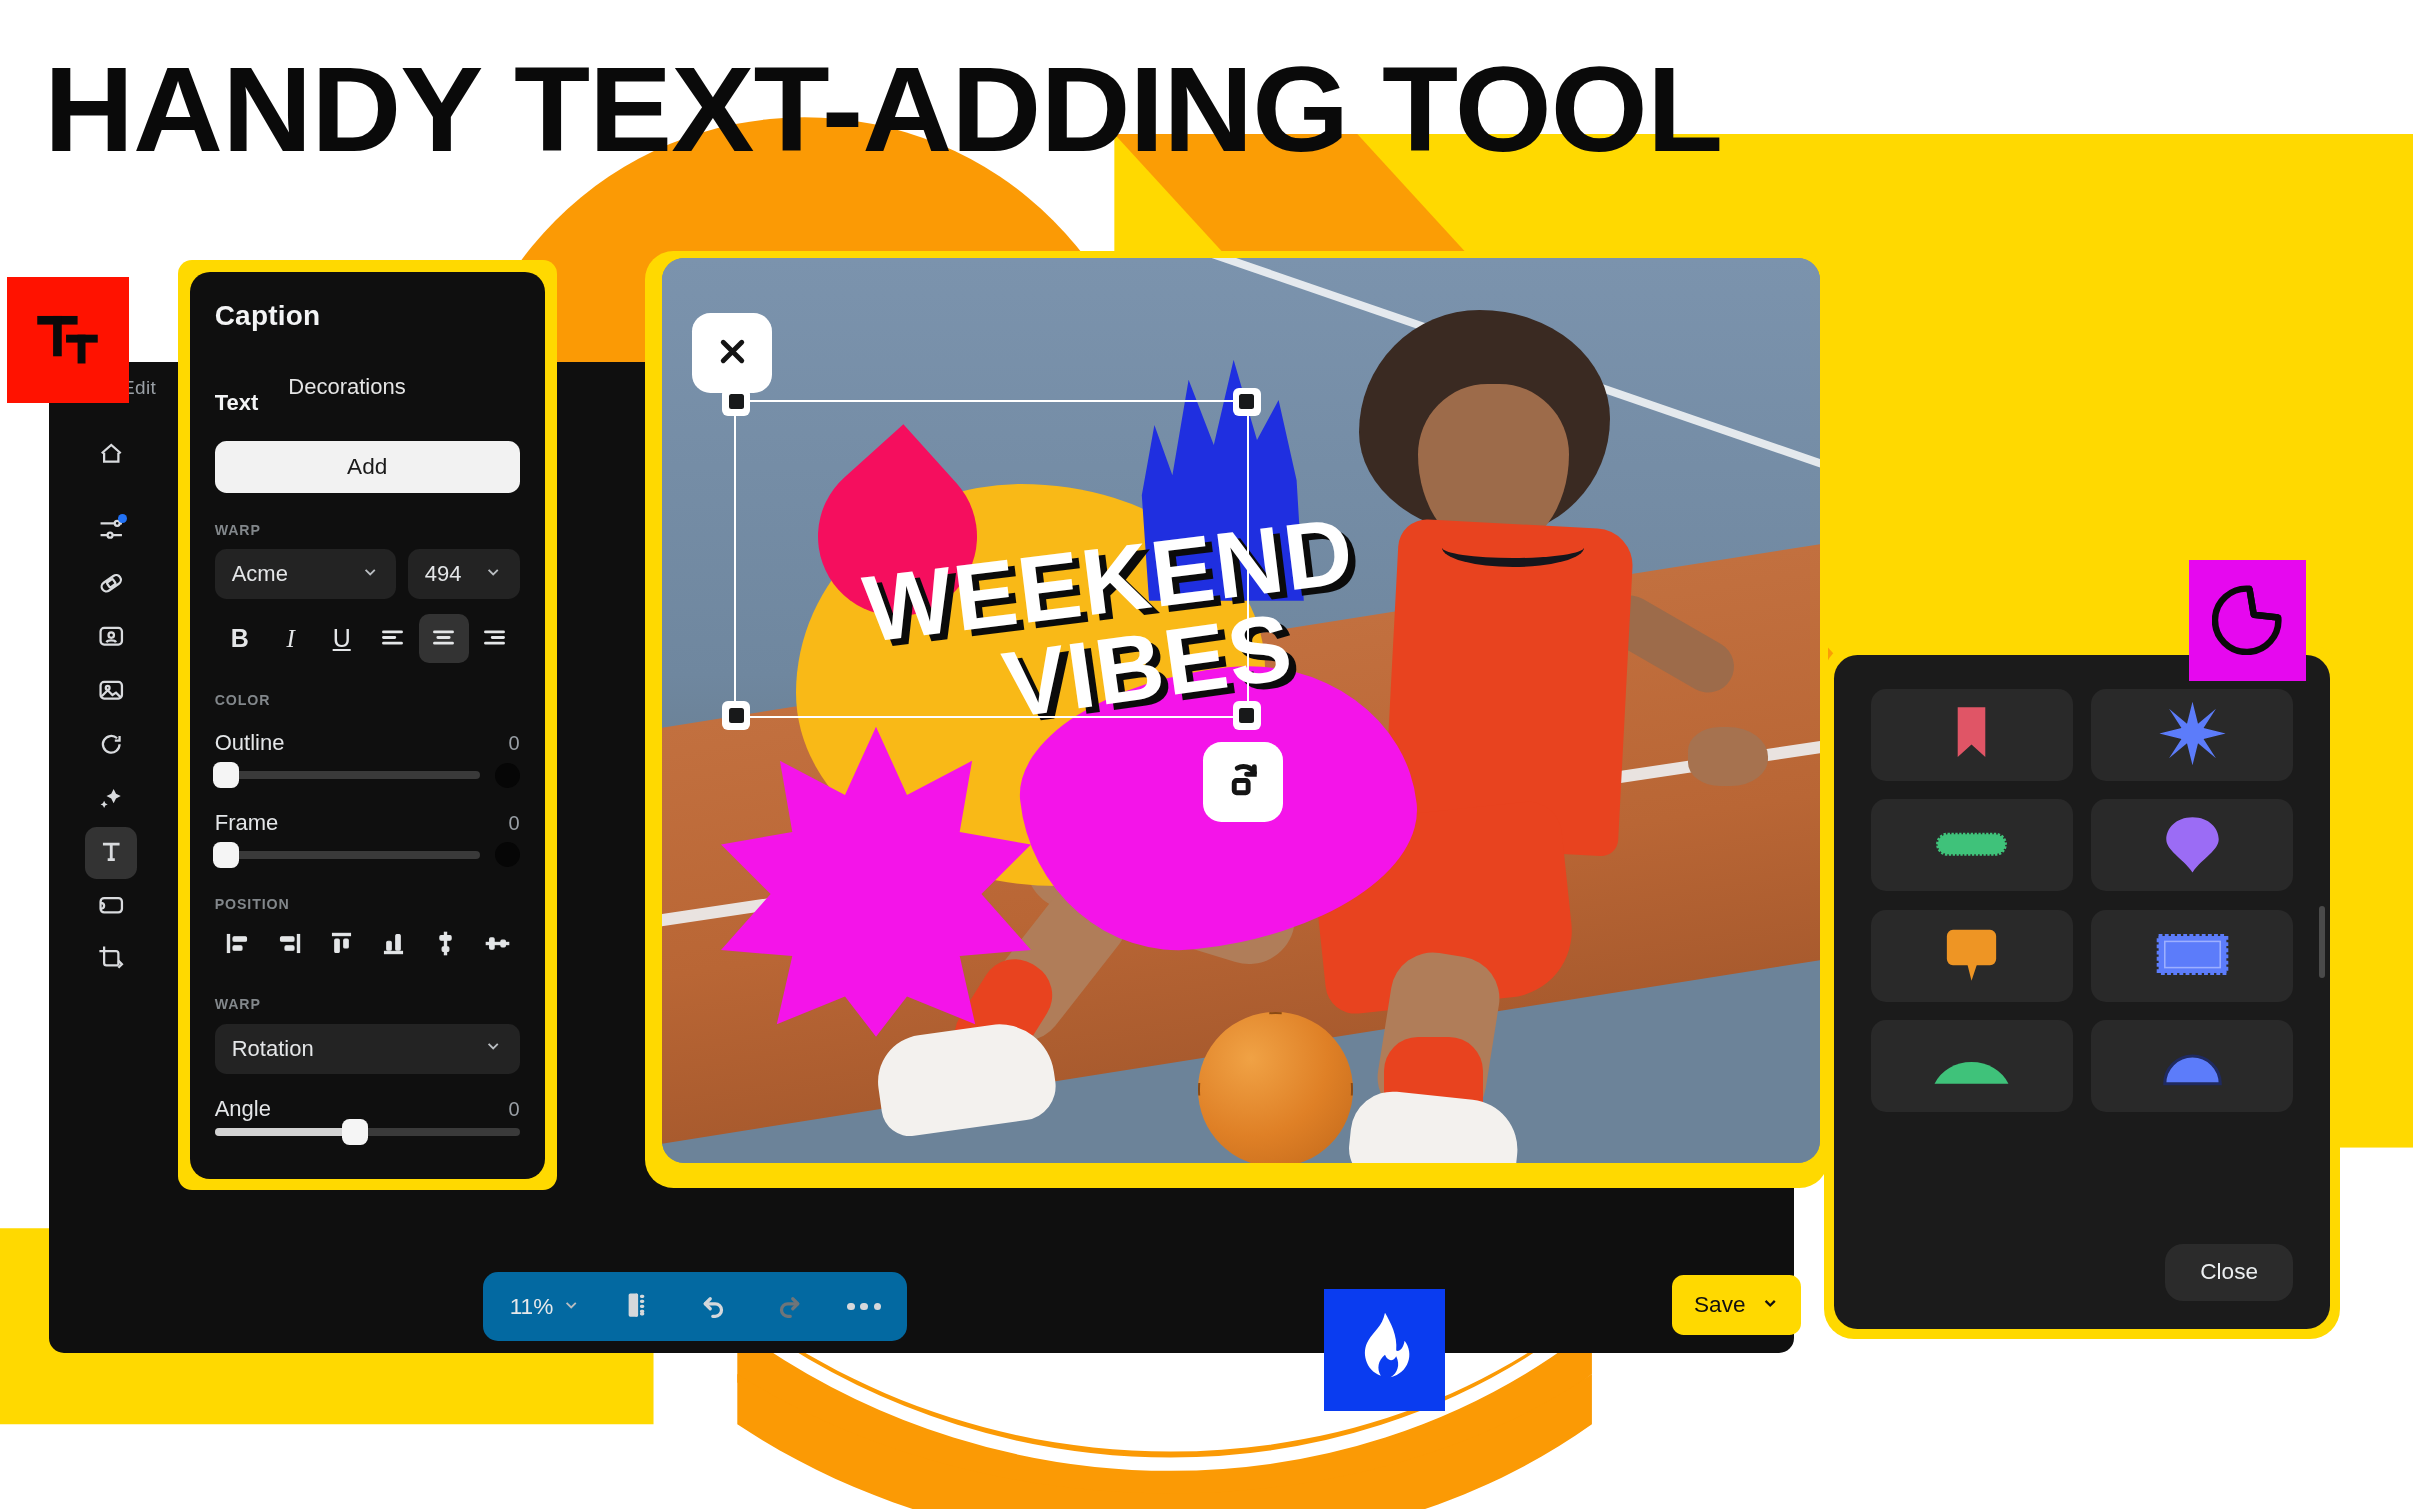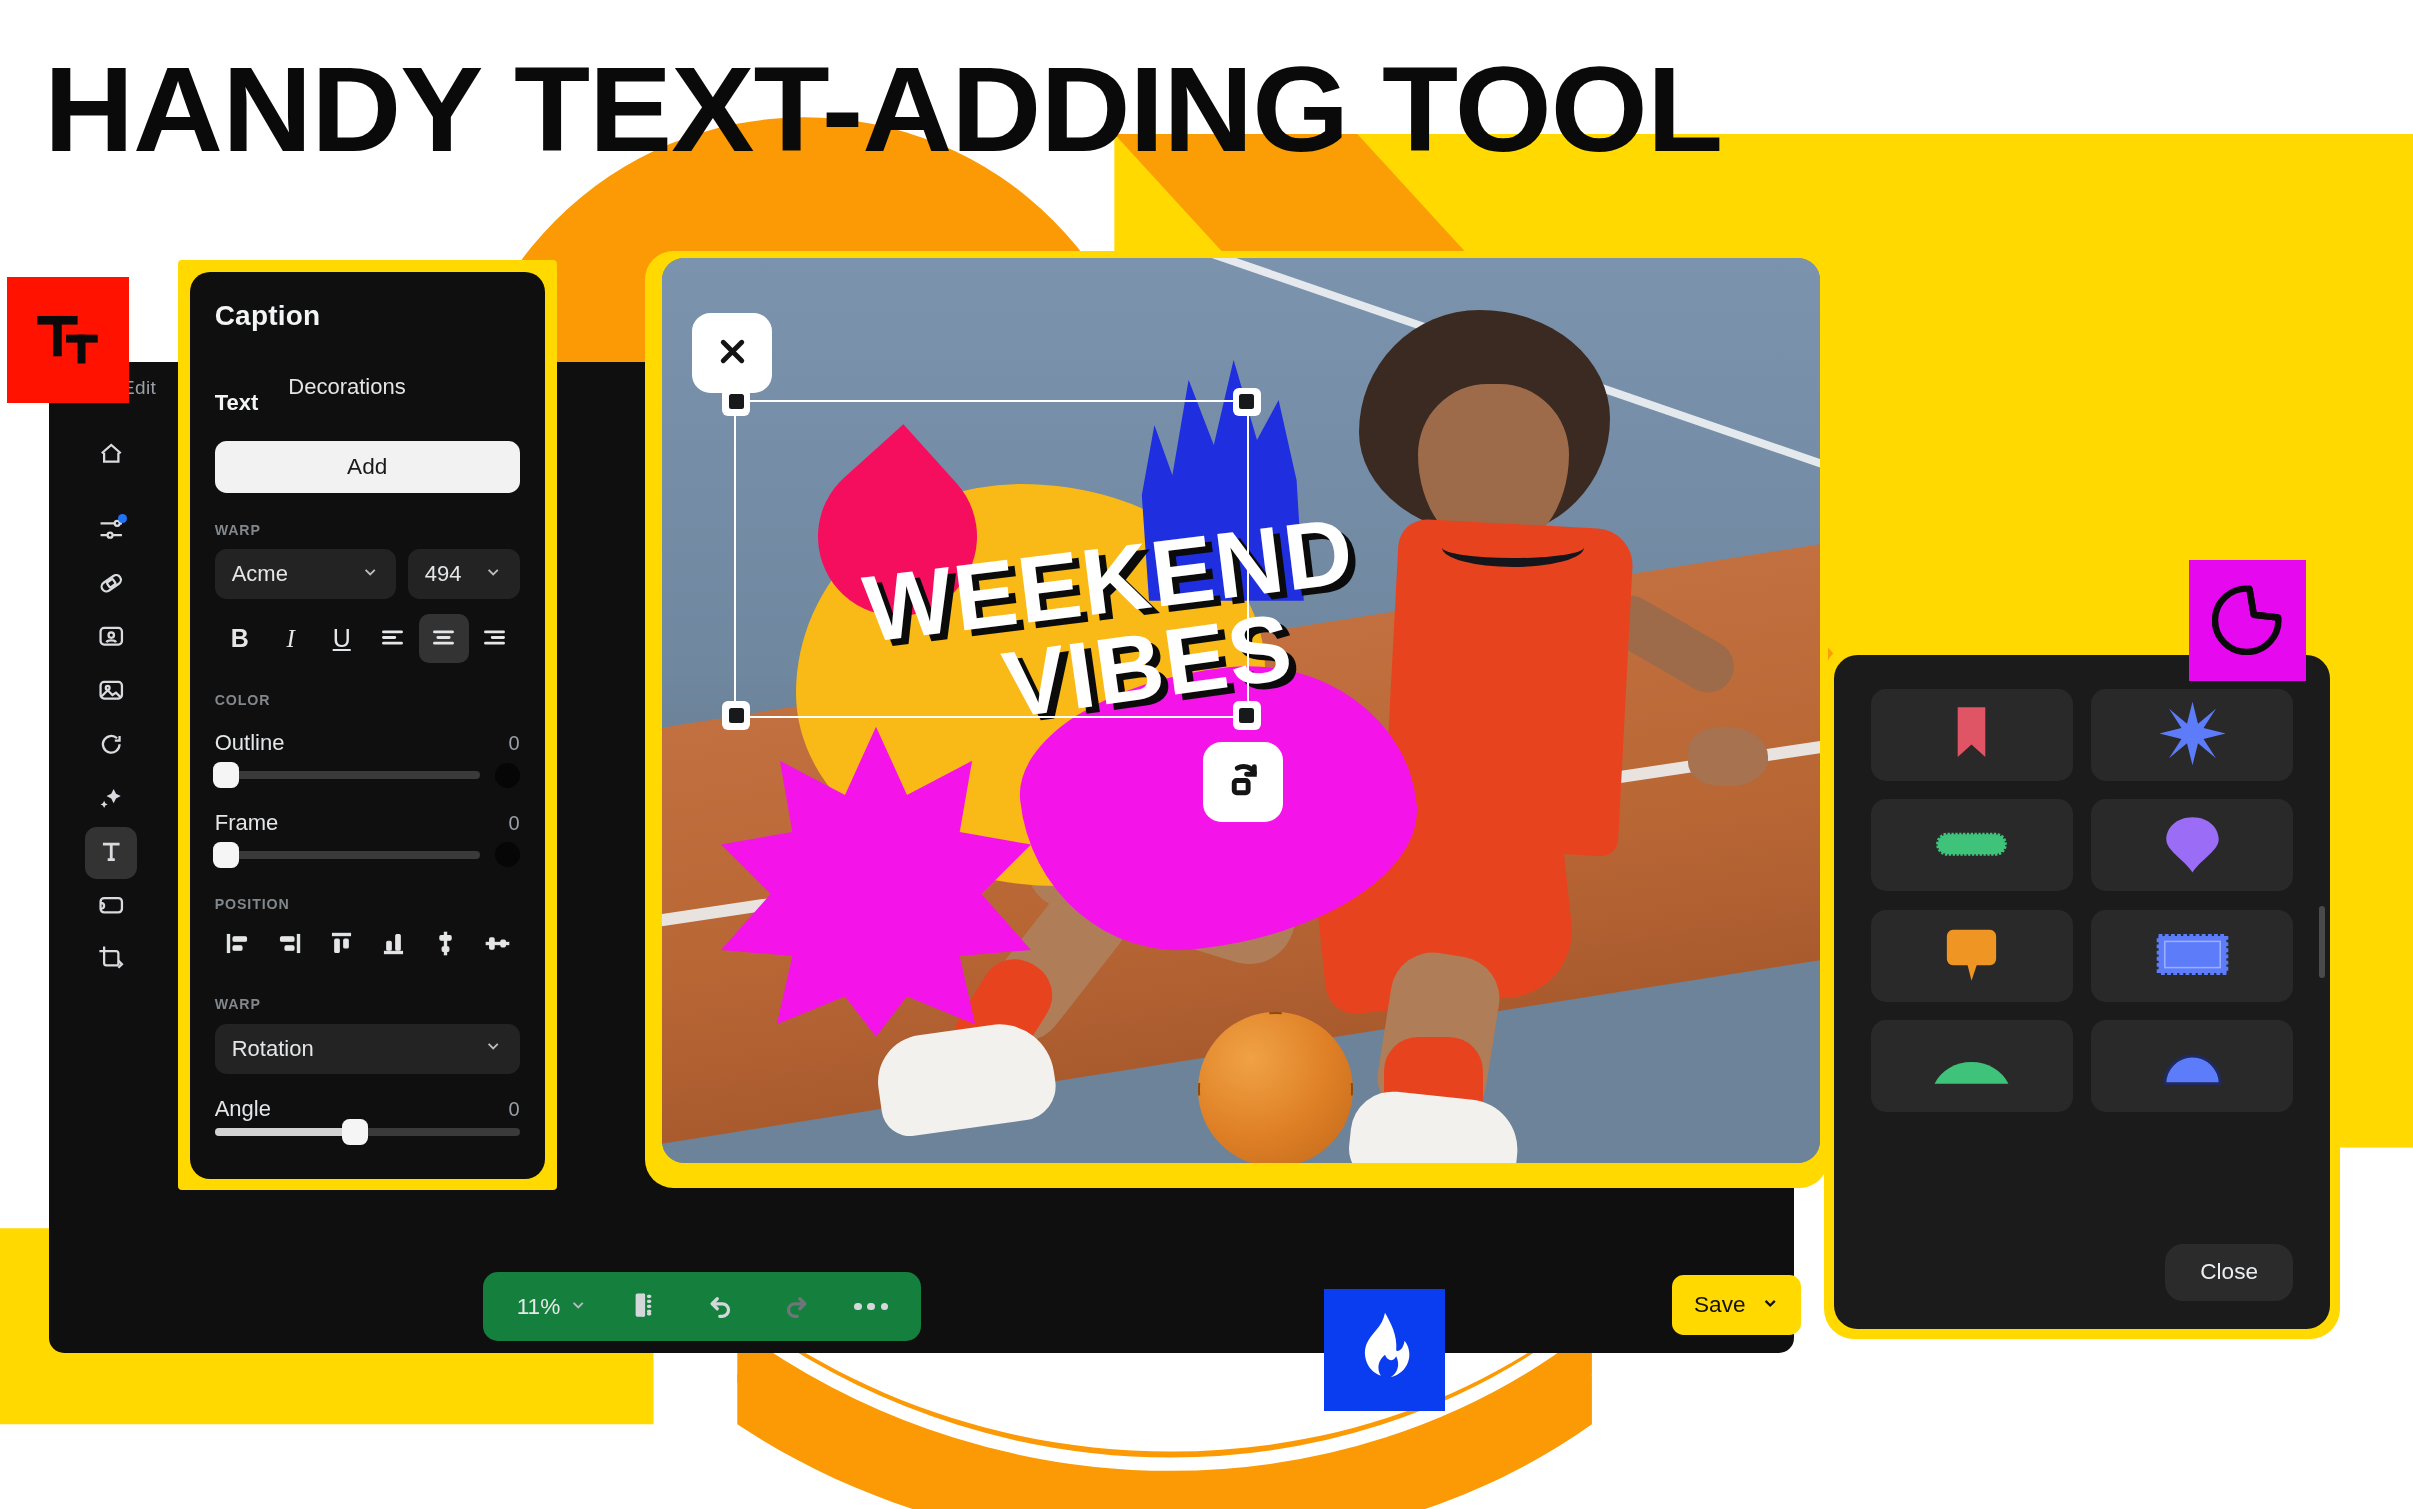--- a/index.html
+++ b/index.html
@@ -64,21 +64,21 @@
     position: absolute; right: 10px; top: 9.2px;
     width: 9.2px; height: 9.2px; border-radius: 50%;
     background: #2272f5;
   }
 
   
   .caption-panel-wrap {
     position: absolute; left: 178px; top: 260px;
     width: 379px; height: 930px;
     background: #ffd900;
-    border-radius: 4px;
+    border-radius: 14px;
     z-index: 34;
   }
   .caption-panel {
     position: absolute; left: 11.7px; top: 11.7px;
     width: 355px; height: 907px;
     background: #0f0f0f;
     border-radius: 20px;
     padding: 28.5px 25px 0 25px;
     overflow: hidden;
   }
@@ -287,24 +287,24 @@
     display: flex; align-items: center; justify-content: center;
     z-index: 10; cursor: pointer;
   }
   .float-btn svg { width: 37px; height: 37px; stroke: #141414; fill: none; stroke-width: 3.2; stroke-linecap: round; }
   .btn-close-canvas { left: 30px; top: 55px; }
   .btn-rotate-canvas { left: 541px; top: 484px; }
 
   
   .bottom-bar {
     position: absolute; left: 483px; top: 1272px;
-    height: 69px; background: #15803d;
+    height: 69px; background: #0369a1;
     border-radius: 15px; z-index: 36;
     display: flex; align-items: center; gap: 20px;
-    padding: 0 22px;
+    padding: 0 15px;
   }
   .zoom-chip { display: flex; align-items: center; gap: 8.4px; padding: 0 11.7px; cursor: pointer; }
   .zoom-chip .z { color: #e6e8ea; font-size: 22.6px; }
   .bb-btn { width: 55px; height: 49px; display: flex; align-items: center; justify-content: center; cursor: pointer; }
   .bb-btn svg { width: 30px; height: 30px; stroke: #d5d8db; fill: none; stroke-width: 2.6; stroke-linecap: round; stroke-linejoin: round; }
   .bb-btn.dim svg { stroke: #6f7579; }
   .dots { display: flex; gap: 5.9px; }
   .dots i { width: 7.5px; height: 7.5px; background: #d5d8db; border-radius: 50%; display: block; }
 
   .save-btn {

